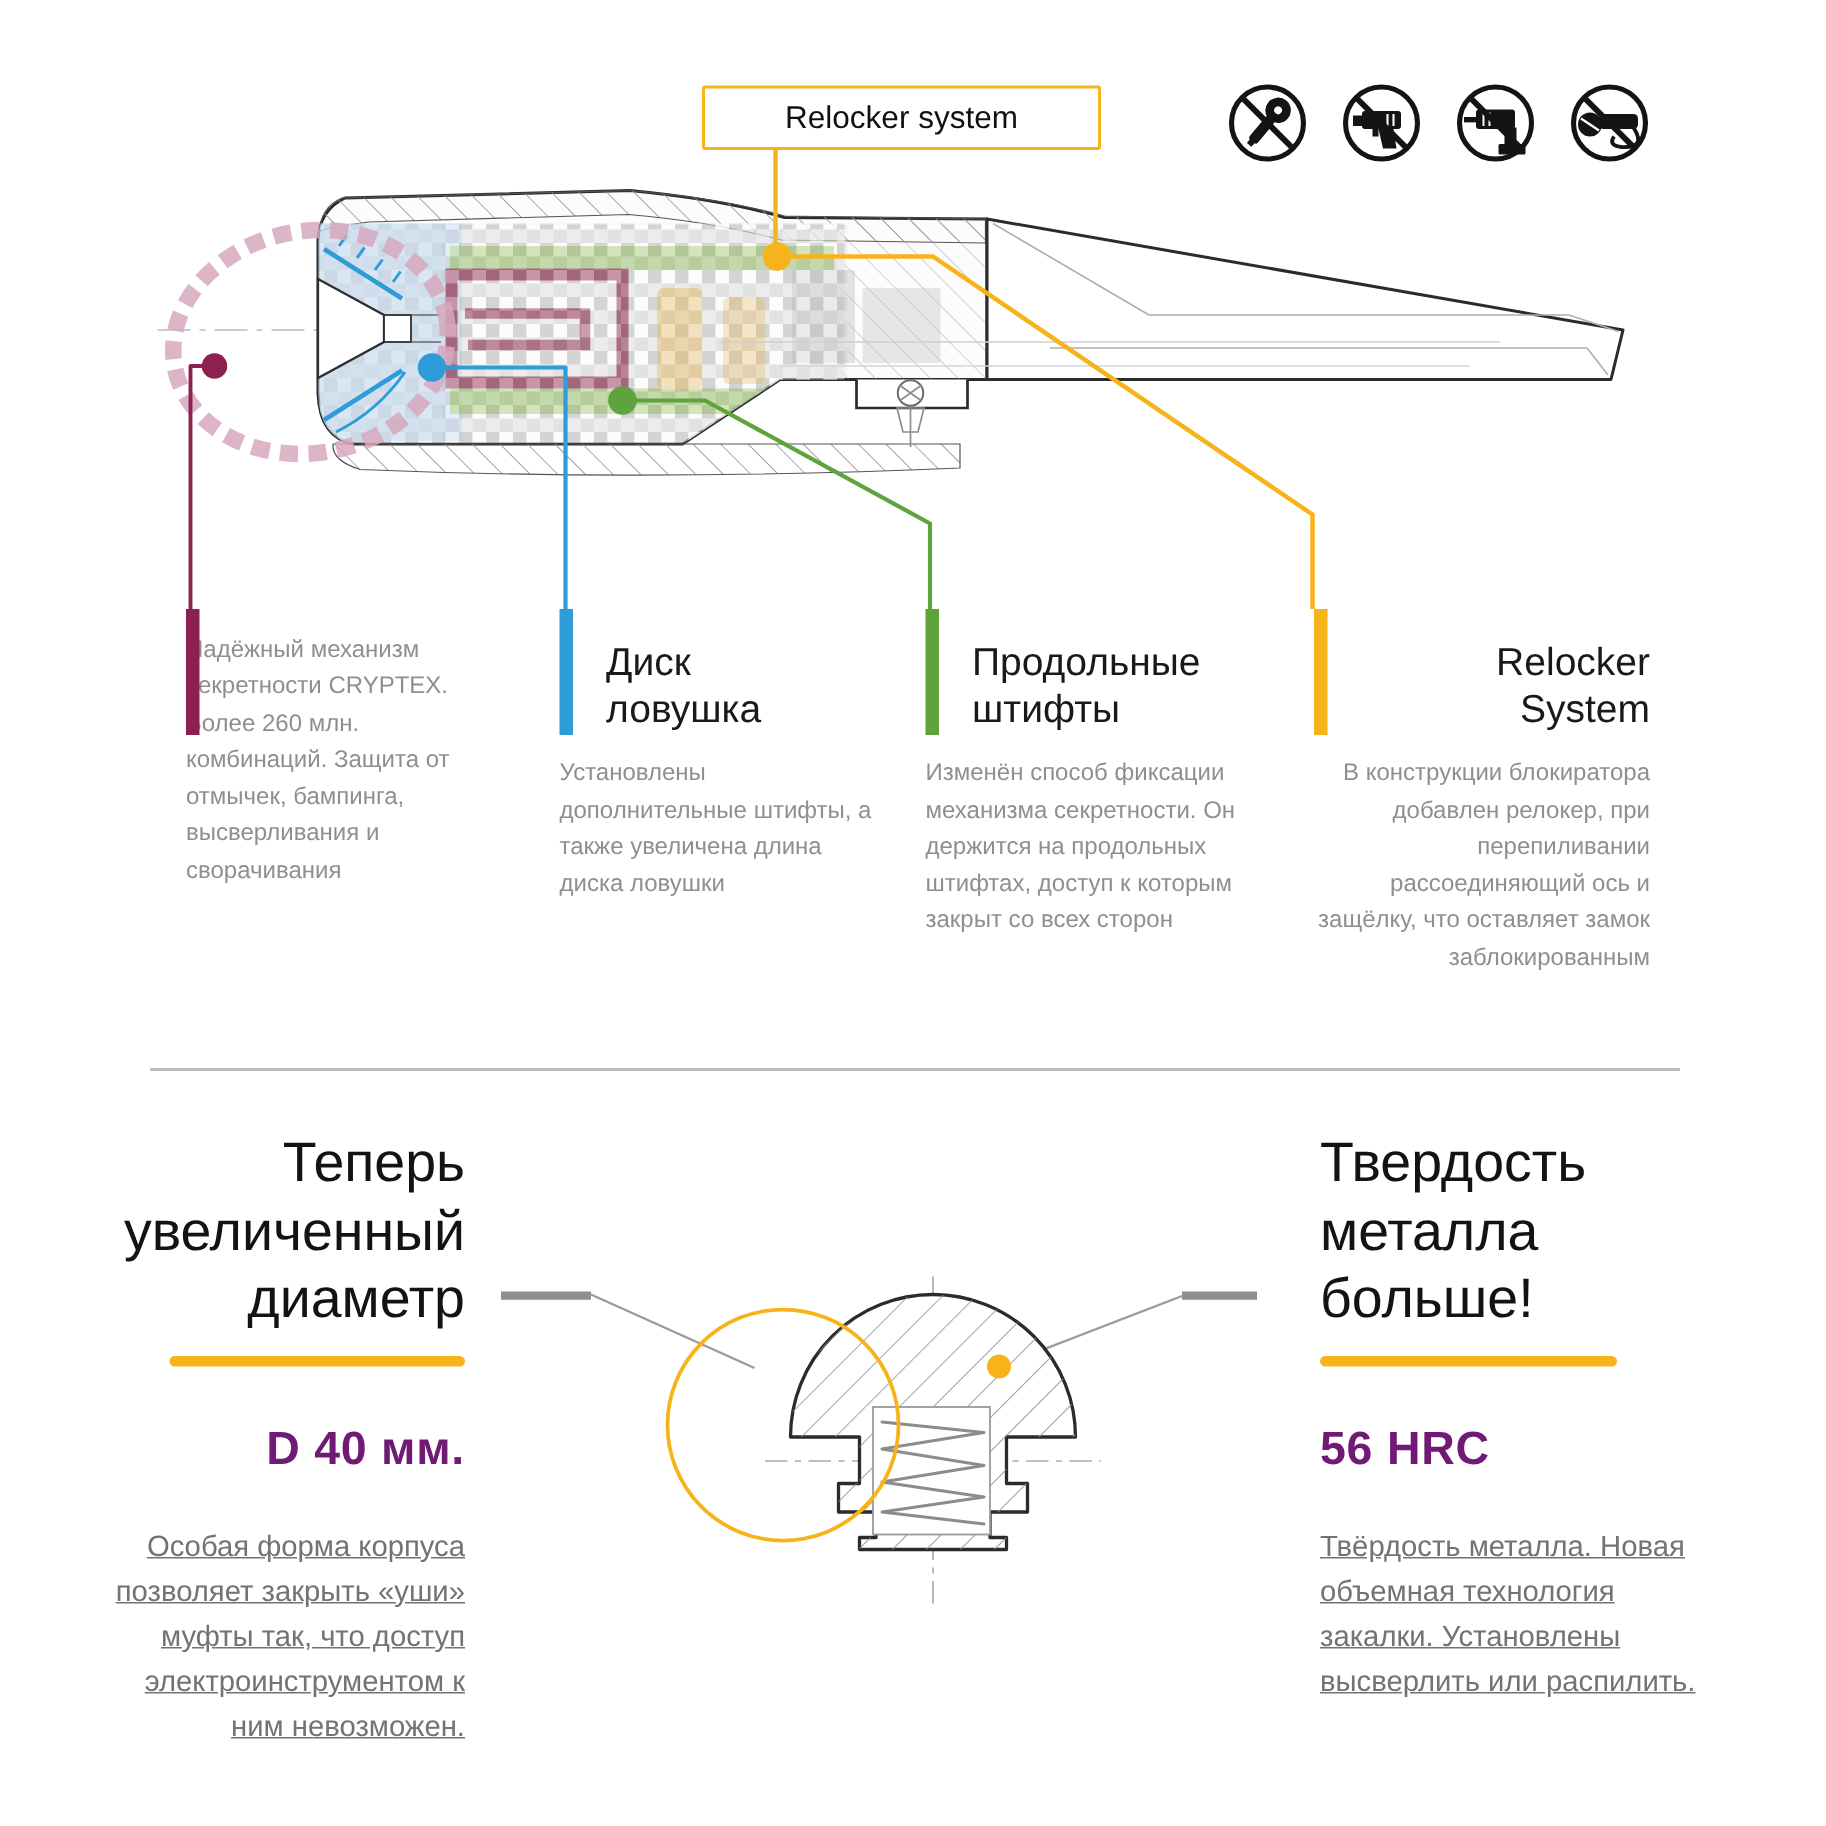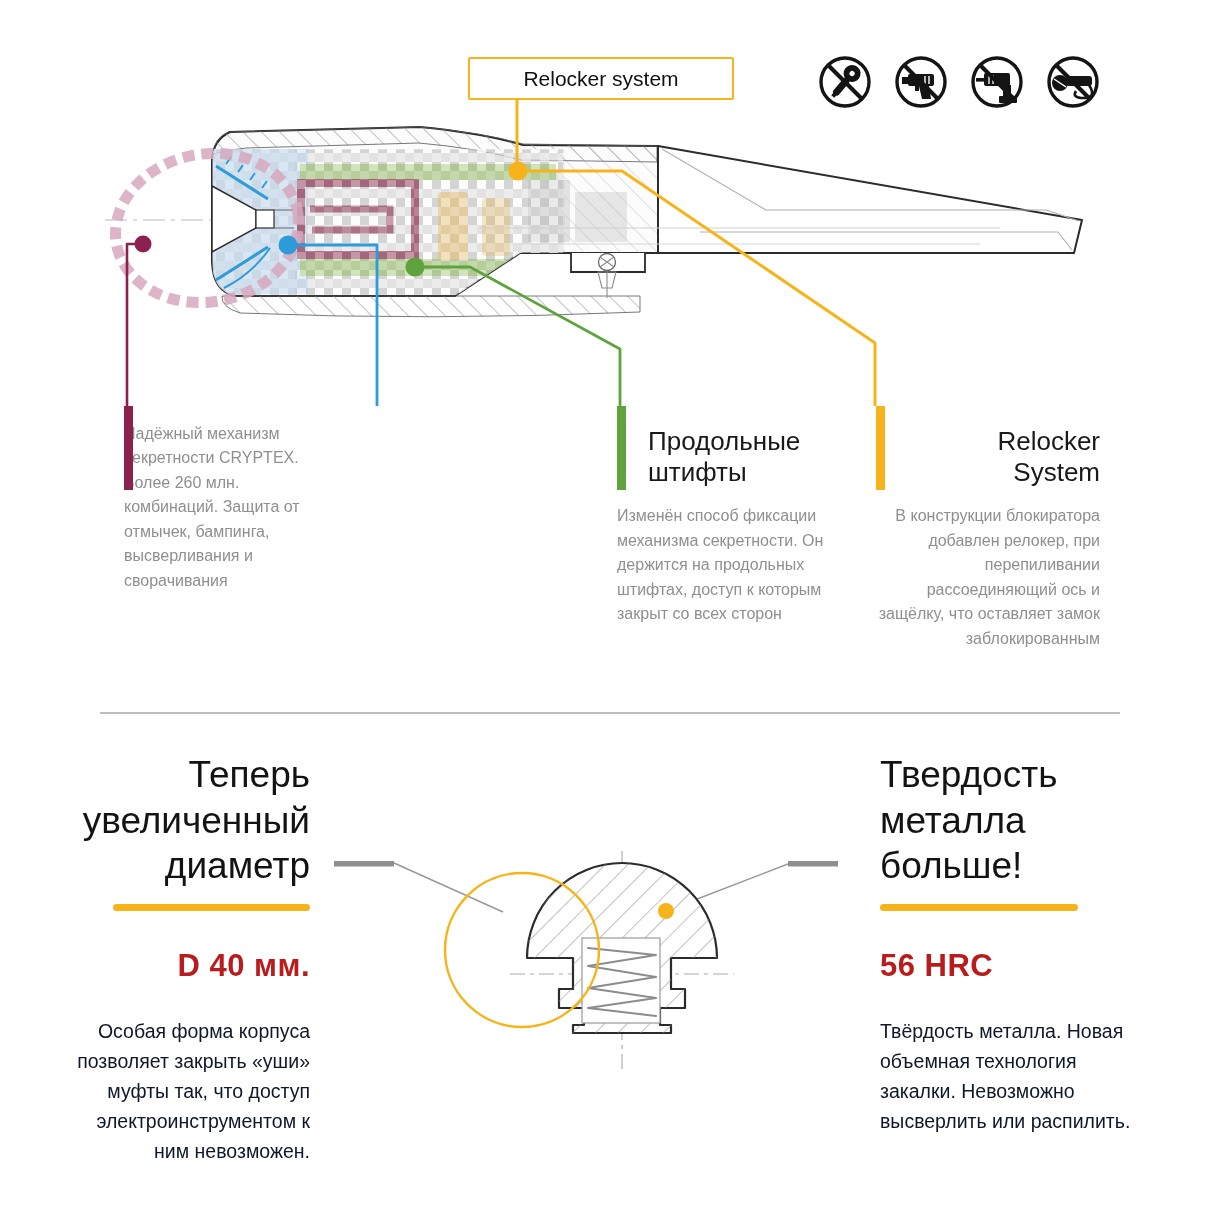--- a/index.html
+++ b/index.html
@@ -17,22 +17,22 @@
   .feature h3{margin:20px 0 0 31px;font-size:26px;line-height:1.2;font-weight:400;
               color:#191919;white-space:pre-line;}
   .feature p{margin:16px 0 0 0;font-size:16px;line-height:1.53;color:#8F8F8F;}
   .f1{left:124px;width:214px;} .f2{left:373px;width:214px;}
   .f3{left:617px;width:228px;} .f4{left:876px;width:224px;text-align:right;}
   .divider{position:absolute;left:100px;top:712px;width:1020px;height:2px;background:#BDBDBD;z-index:2;}
   .big-block{position:absolute;top:752px;z-index:2;}
   .big-block h2{margin:0;font-size:37px;line-height:1.23;font-weight:400;color:#131313;white-space:pre-line;}
   .big-block .rule{height:7px;border-radius:3.5px;margin-top:15px;}
   .big-block .value{display:block;margin-top:37px;font-size:31px;font-weight:700;
-                    color:#b91c1c;letter-spacing:.5px;}
-  .big-block p{margin:32px 0 0;font-size:19.5px;line-height:1.55;color:#0f172a;}
+                    color:#701a75;letter-spacing:.5px;}
+  .big-block p{margin:32px 0 0;font-size:19.5px;line-height:1.55;color:#737373;text-decoration:underline;}
   .diameter{left:70px;width:240px;text-align:right;}
   .diameter .rule{width:197px;margin-left:auto;}
   .hardness{left:880px;width:252px;text-align:left;}
   .hardness .rule{width:198px;margin-right:auto;}
 </style>
 </head>
 <body>
 
 <div class="canvas">
 
@@ -164,20 +164,26 @@
   </svg>
 
   <div class="callout-box" style="border-color: rgb(247, 180, 26);">
     <span>Relocker system</span>
   </div>
 
   <div class="feature f1">
     <div class="bar" style="background: rgb(140, 33, 80);"></div>
     <p>Надёжный механизм секретности CRYPTEX. Более 260 млн. комбинаций. Защита от отмычек, бампинга, высверливания и сворачивания</p>
   </div>
+  <div class="feature f2">
+    <div class="bar" style="background: rgb(45, 156, 217);"></div>
+    <h3>Диск
+ловушка</h3>
+    <p>Установлены дополнительные штифты, а также увеличена длина диска ловушки</p>
+  </div>
   <div class="feature f3">
     <div class="bar" style="background: rgb(95, 163, 60);"></div>
     <h3>Продольные
 штифты</h3>
     <p>Изменён способ фиксации механизма секретности. Он держится на продольных штифтах, доступ к которым закрыт со всех сторон</p>
   </div>
   <div class="feature f4">
     <div class="bar" style="background: rgb(247, 180, 26);"></div>
     <h3>Relocker
 System</h3>
@@ -218,16 +224,16 @@
     <circle cx="192" cy="105" r="77" fill="none" stroke-width="2.5" style="stroke: rgb(247, 180, 26);"></circle>
     <circle cx="336" cy="66" r="8" style="fill: rgb(247, 180, 26);"></circle>
   </svg>
 
   <div class="big-block hardness">
     <h2>Твердость
 металла
 больше!</h2>
     <div class="rule" style="background: rgb(247, 180, 26);"></div>
     <span class="value">56 HRC</span>
-    <p>Твёрдость металла. Новая объемная технология закалки. Невозможно высверлить или распилить.</p>
+    <p>Твёрдость металла. Новая объемная технология закалки. Установлены высверлить или распилить.</p>
   </div>
 
 </div>
 
 </body></html>

